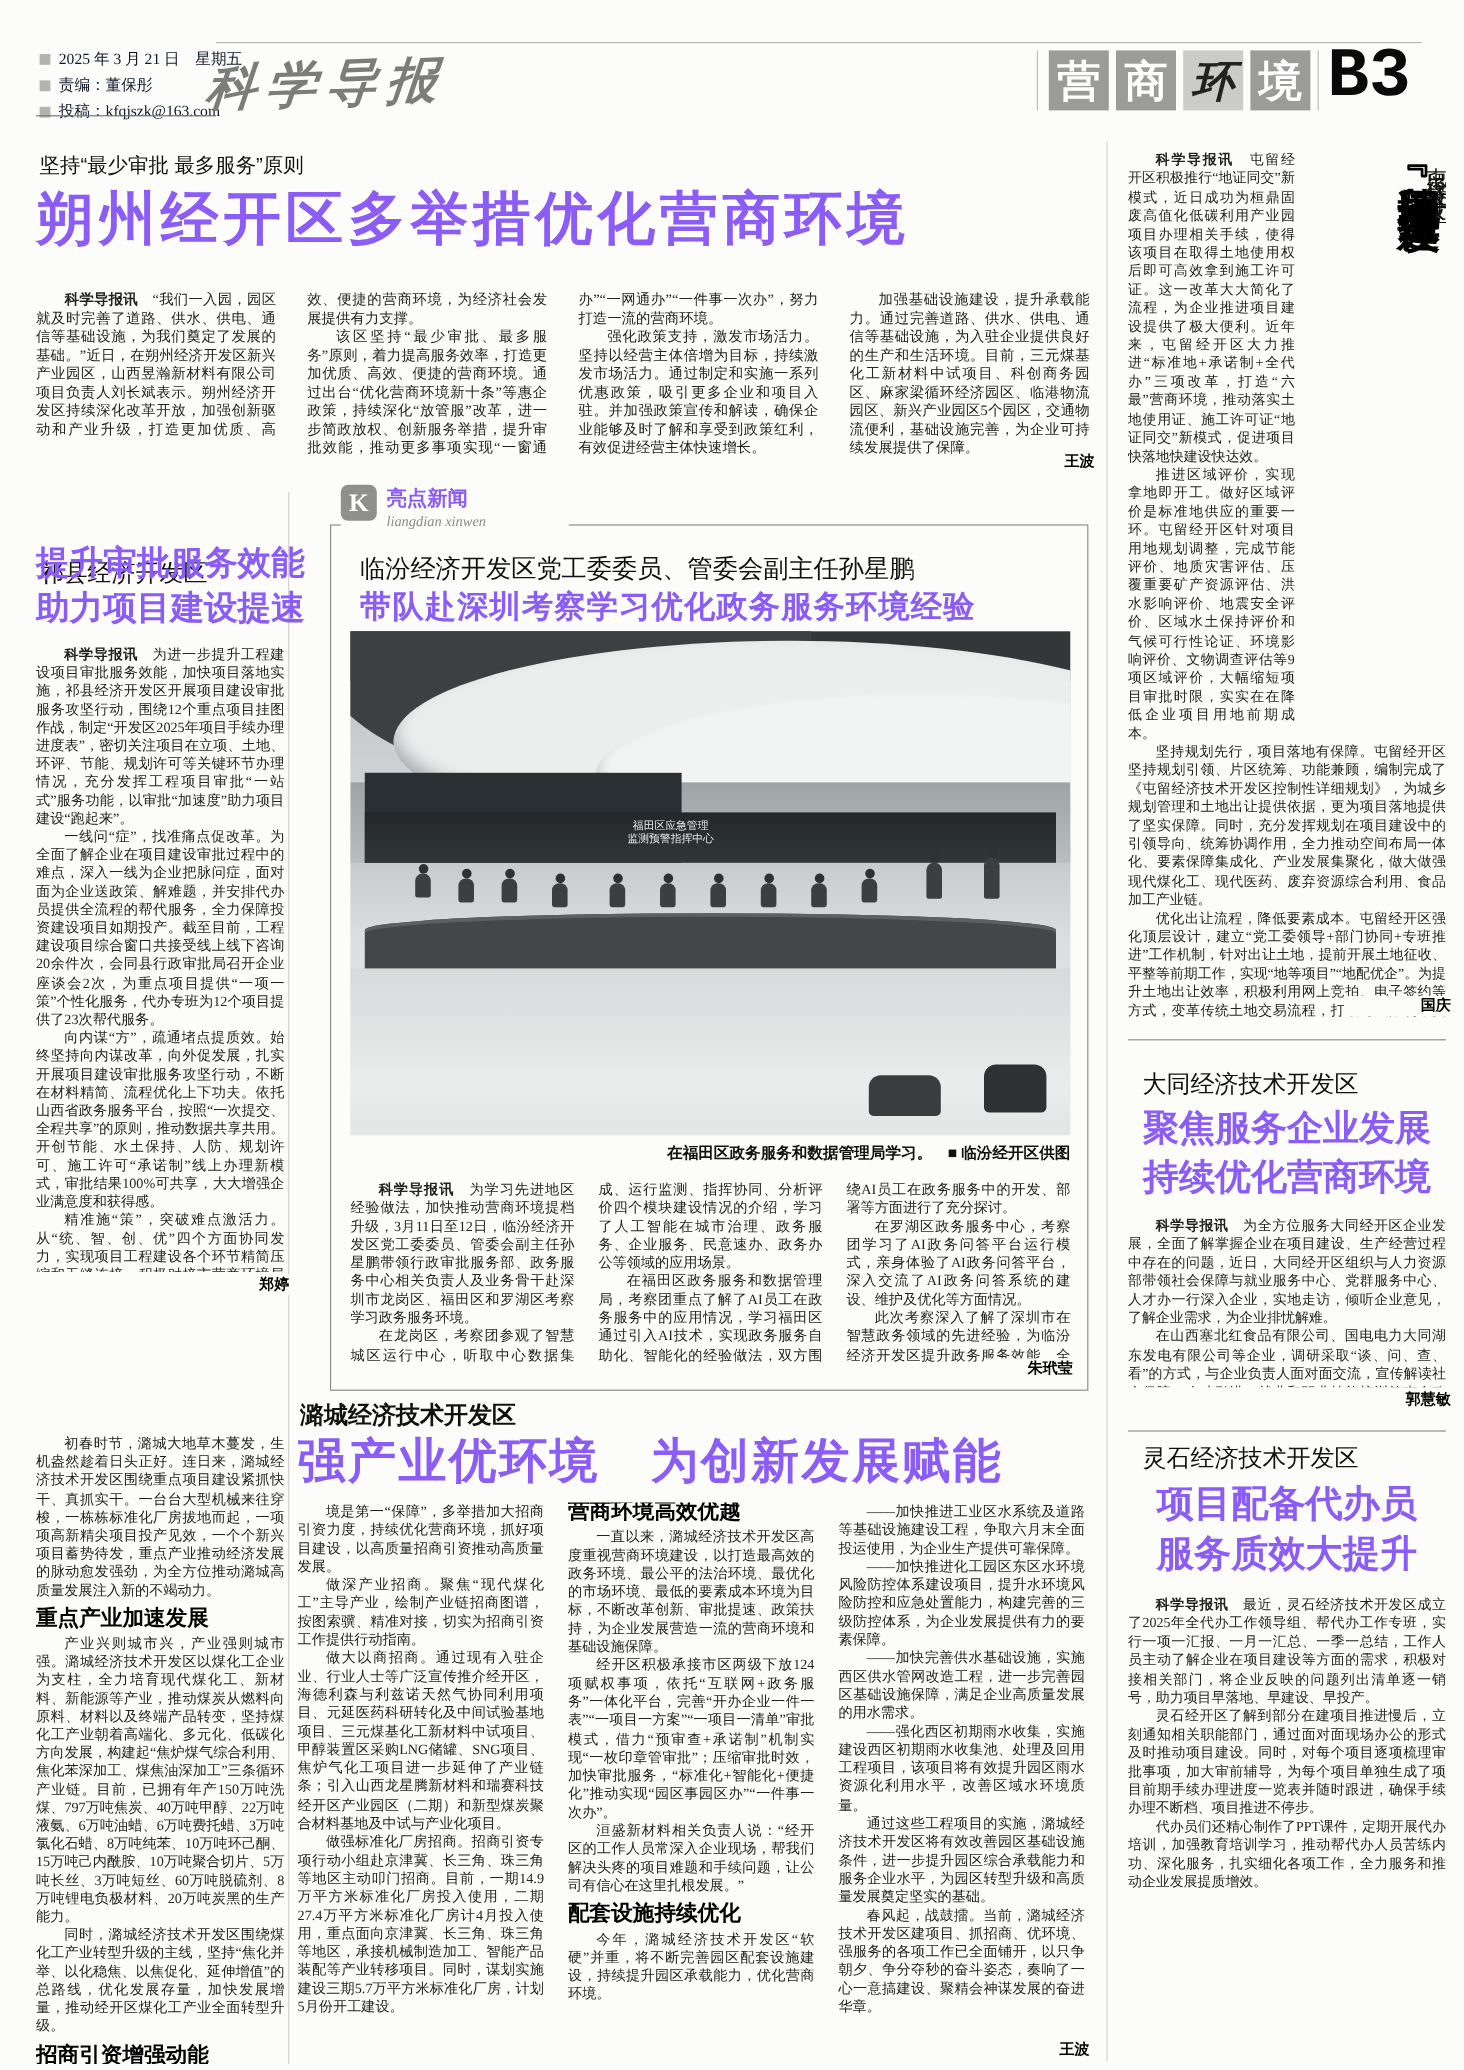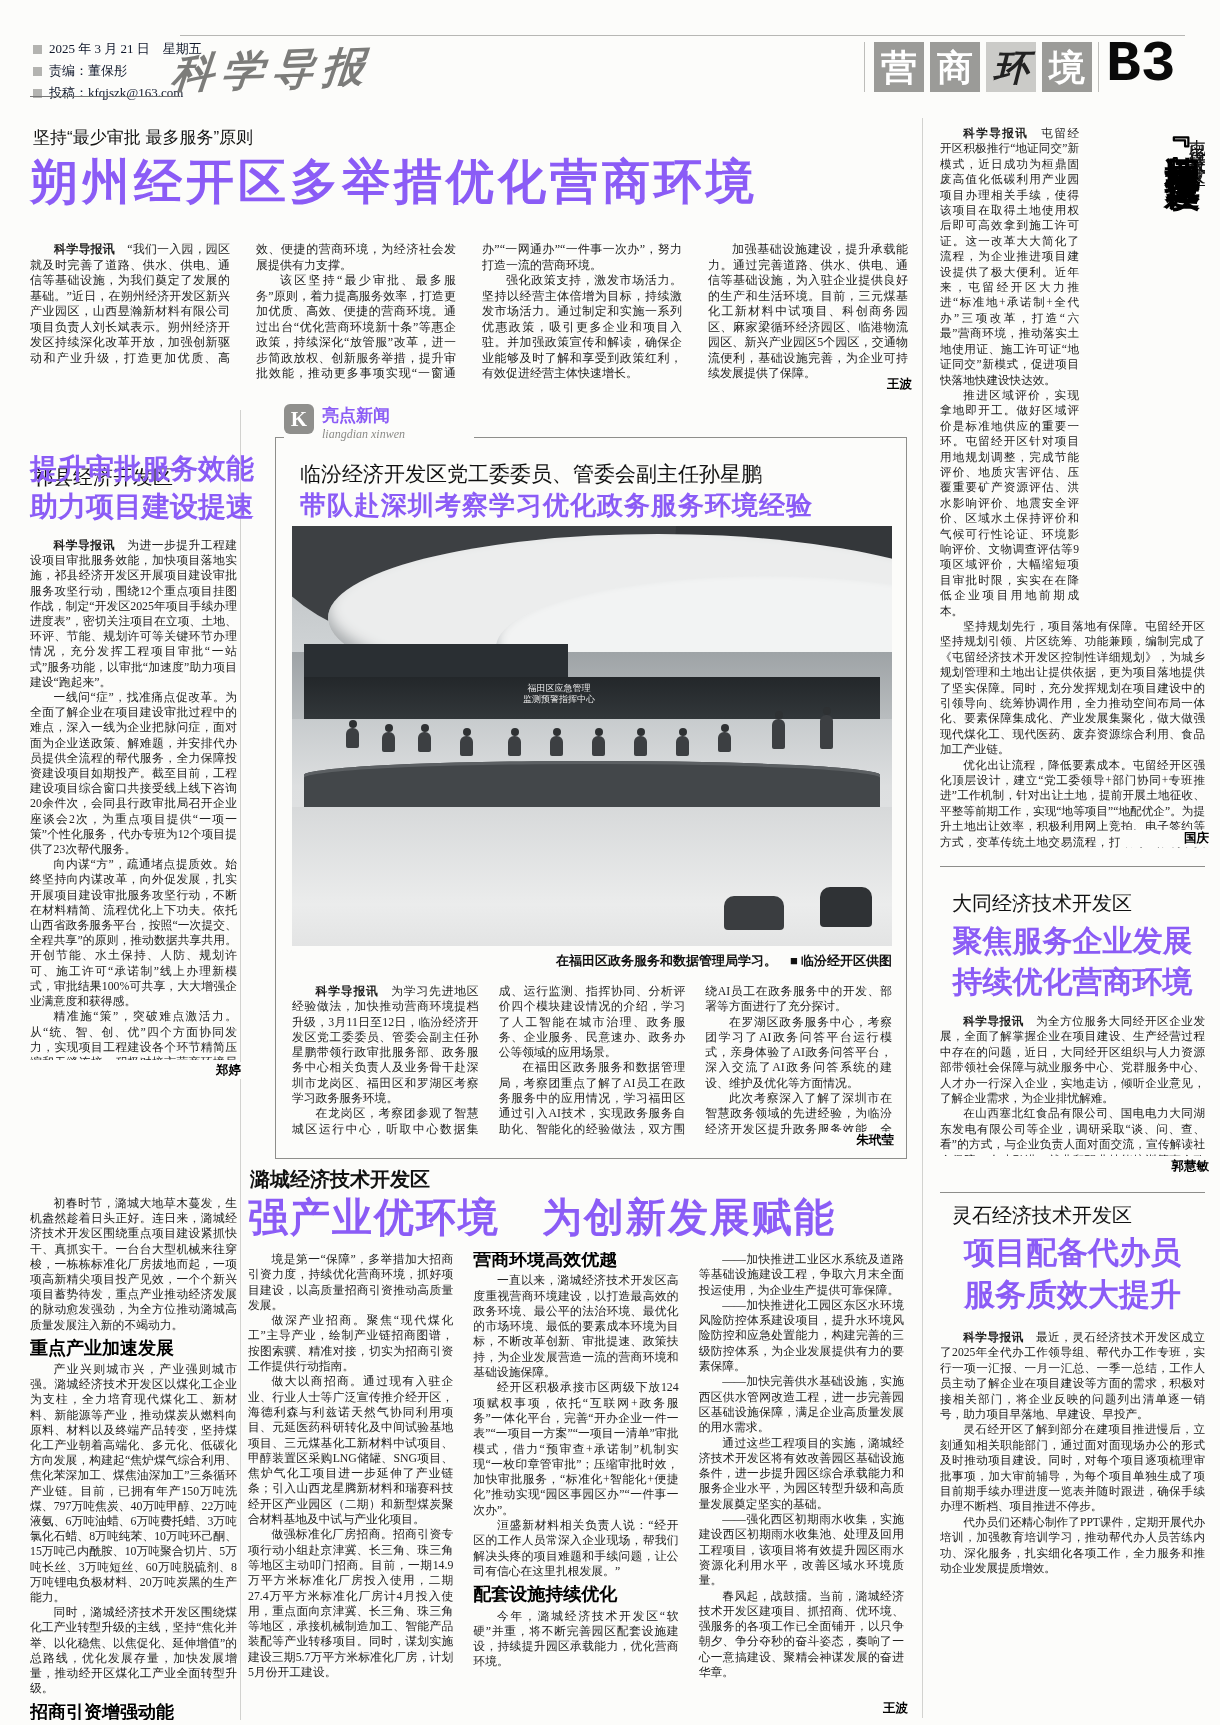--- a/index.html
+++ b/index.html
@@ -211,19 +211,19 @@
     <p>做强标准化厂房招商。招商引资专项行动小组赴京津冀、长三角、珠三角等地区主动叩门招商。目前，一期14.9万平方米标准化厂房投入使用，二期27.4万平方米标准化厂房计4月投入使用，重点面向京津冀、长三角、珠三角等地区，承接机械制造加工、智能产品装配等产业转移项目。同时，谋划实施建设三期5.7万平方米标准化厂房，计划5月份开工建设。</p>
     <h4 class="subhead">营商环境高效优越</h4>
     <p>一直以来，潞城经济技术开发区高度重视营商环境建设，以打造最高效的政务环境、最公平的法治环境、最优化的市场环境、最低的要素成本环境为目标，不断改革创新、审批提速、政策扶持，为企业发展营造一流的营商环境和基础设施保障。</p>
     <p>经开区积极承接市区两级下放124项赋权事项，依托“互联网+政务服务”一体化平台，完善“开办企业一件一表”“一项目一方案”“一项目一清单”审批模式，借力“预审查+承诺制”机制实现“一枚印章管审批”；压缩审批时效，加快审批服务，“标准化+智能化+便捷化”推动实现“园区事园区办”“一件事一次办”。</p>
     <p>洹盛新材料相关负责人说：“经开区的工作人员常深入企业现场，帮我们解决头疼的项目难题和手续问题，让公司有信心在这里扎根发展。”</p>
     <h4 class="subhead">配套设施持续优化</h4>
     <p>今年，潞城经济技术开发区“软硬”并重，将不断完善园区配套设施建设，持续提升园区承载能力，优化营商环境。</p>
     <p>——加快推进工业区水系统及道路等基础设施建设工程，争取六月末全面投运使用，为企业生产提供可靠保障。</p>
     <p>——加快推进化工园区东区水环境风险防控体系建设项目，提升水环境风险防控和应急处置能力，构建完善的三级防控体系，为企业发展提供有力的要素保障。</p>
     <p>——加快完善供水基础设施，实施西区供水管网改造工程，进一步完善园区基础设施保障，满足企业高质量发展的用水需求。</p>
+    <p>——强化西区初期雨水收集，实施建设西区初期雨水收集池、处理及回用工程项目，该项目将有效提升园区雨水资源化利用水平，改善区域水环境质量。</p>
     <p>通过这些工程项目的实施，潞城经济技术开发区将有效改善园区基础设施条件，进一步提升园区综合承载能力和服务企业水平，为园区转型升级和高质量发展奠定坚实的基础。</p>
-    <p>——强化西区初期雨水收集，实施建设西区初期雨水收集池、处理及回用工程项目，该项目将有效提升园区雨水资源化利用水平，改善区域水环境质量。</p>
     <p>春风起，战鼓擂。当前，潞城经济技术开发区建项目、抓招商、优环境、强服务的各项工作已全面铺开，以只争朝夕、争分夺秒的奋斗姿态，奏响了一心一意搞建设、聚精会神谋发展的奋进华章。</p>
   </div>
   <div class="abs byline" style="left:834px;top:1700px;width:70px;">王波</div>
 
 </div>
 
 </body></html>

